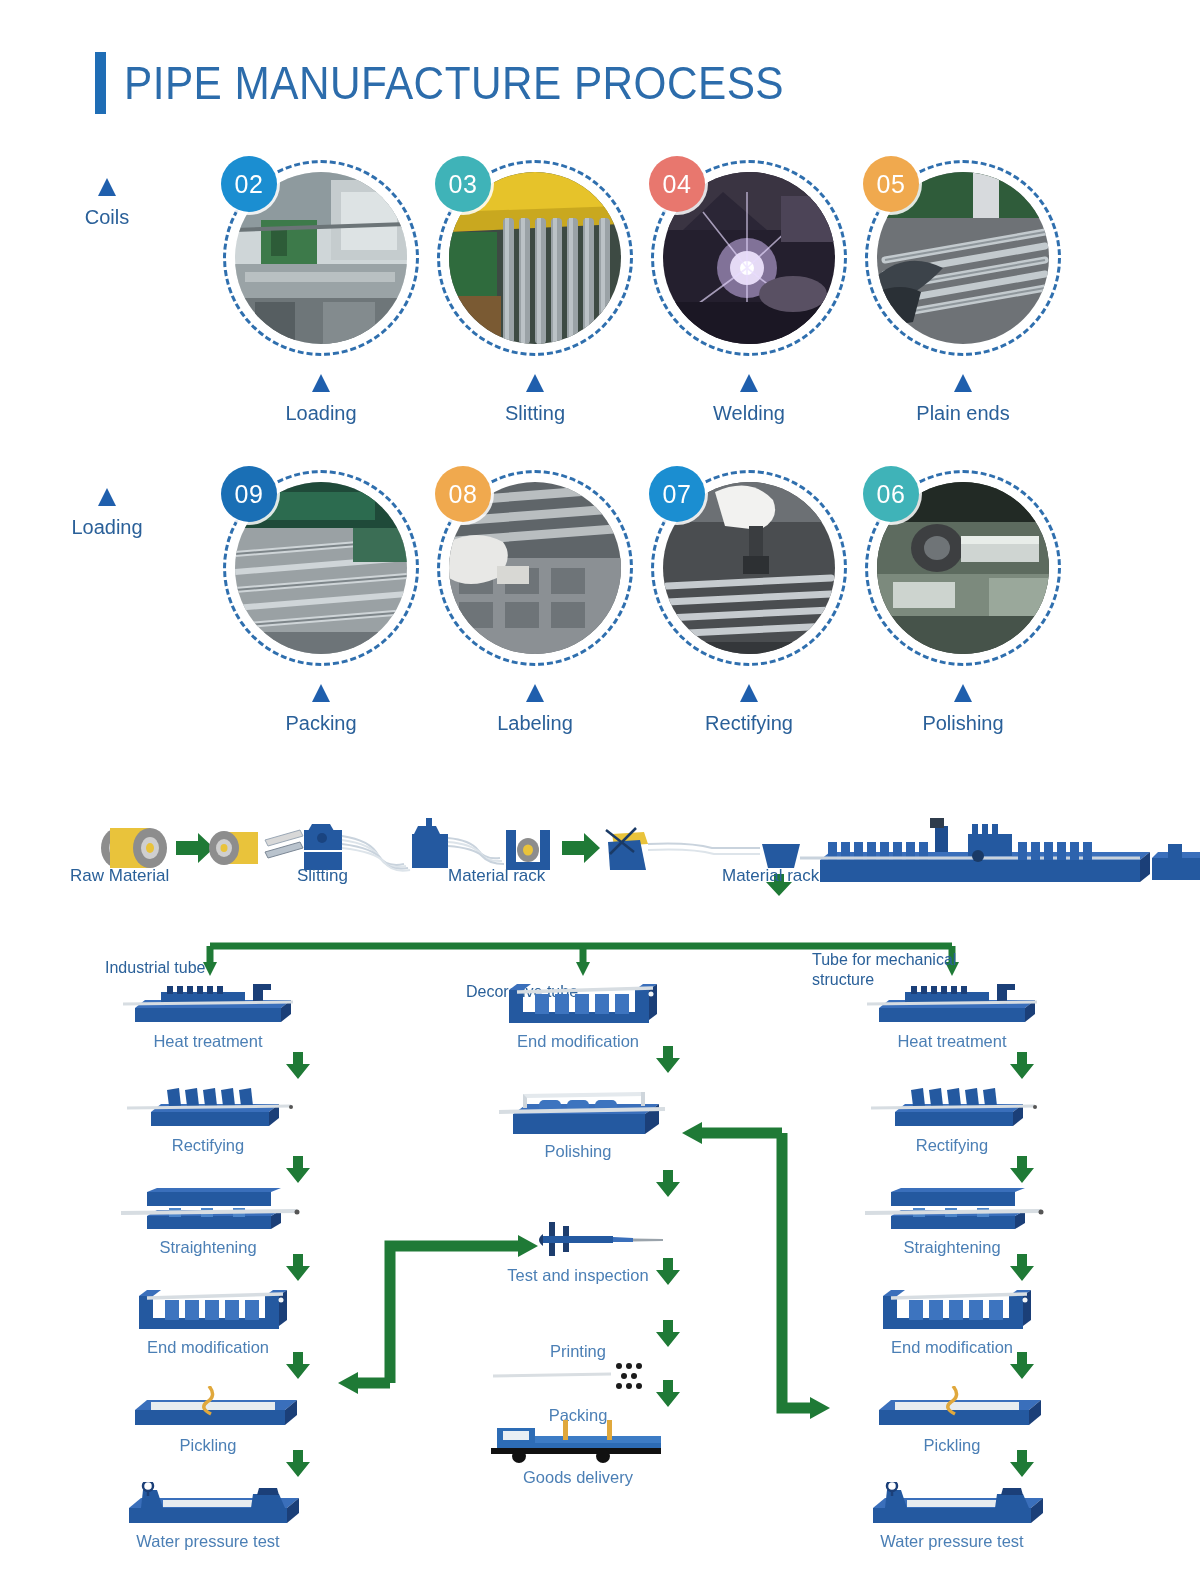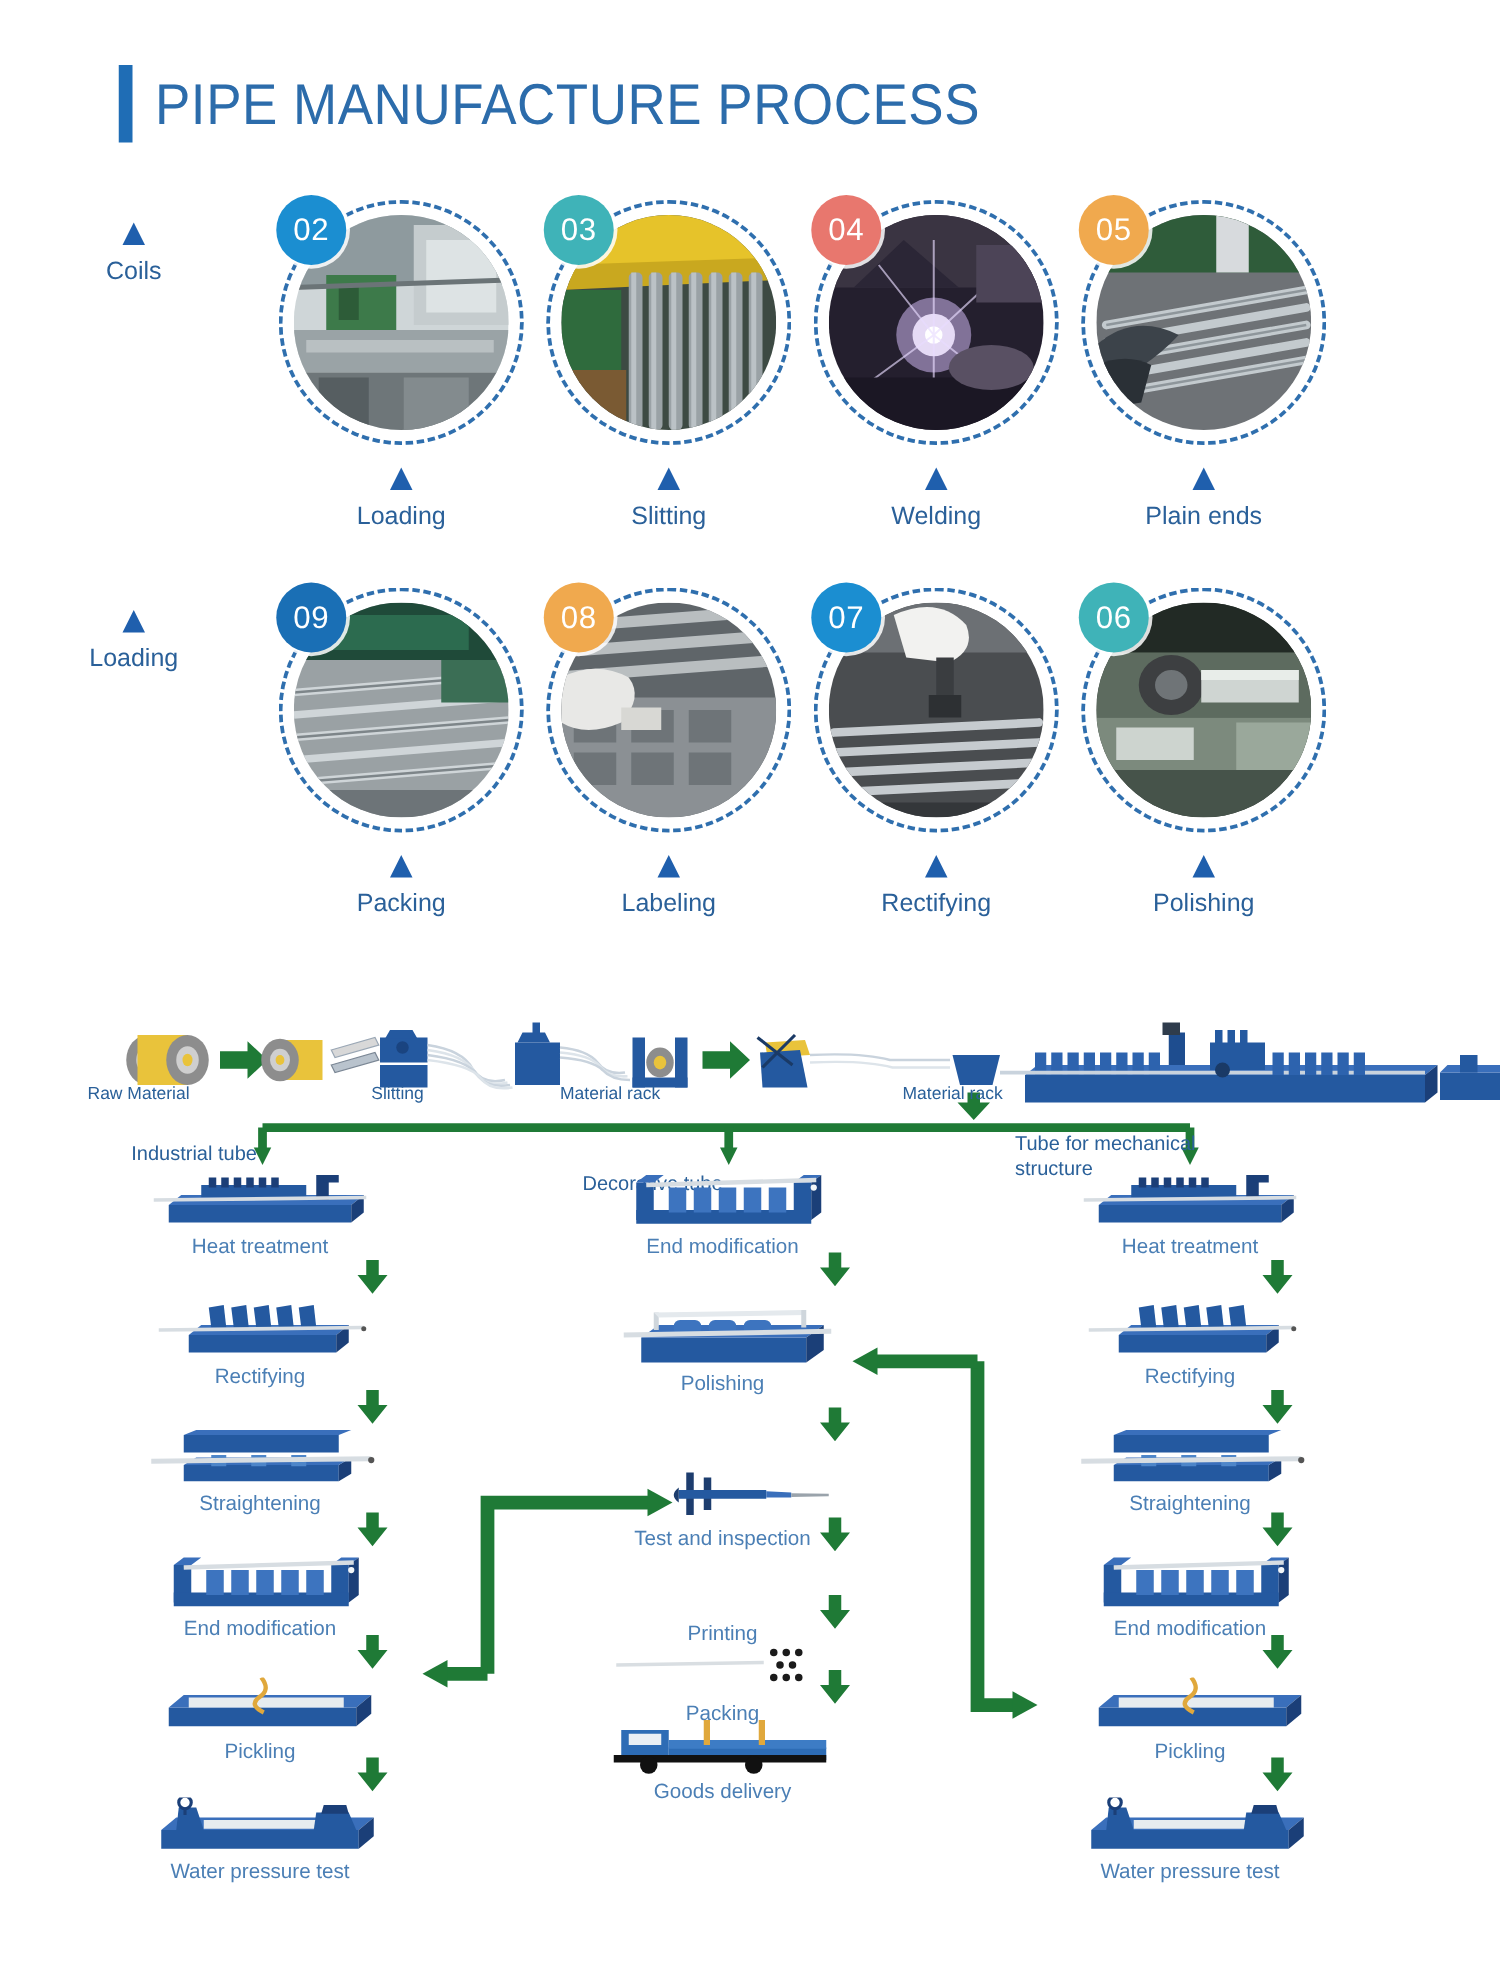--- a/index.html
+++ b/index.html
@@ -45,24 +45,24 @@
   }
   .tri {
     width:0; height:0; border-left:9px solid transparent; border-right:9px solid transparent;
     border-bottom:18px solid #1f5fad; margin-top:18px;
   }
   .step-label { margin-top:10px; font-size:20px; color:#2a6099; white-space:nowrap; }
 
   
   .line-section { position:absolute; left:0; top:800px; width:1200px; height:100px; }
   .line-labels { position:absolute; left:0; top:866px; width:1200px; height:28px; }
-  .line-label { position:absolute; font-size:14px; color:#2a6099; white-space:nowrap; }
+  .line-label { position:absolute; font-size:17px; color:#2a6099; white-space:nowrap; }
 
   
-  .flow { position:absolute; left:0; top:884px; width:1084px; height:640px;text-decoration:underline; }
+  .flow { position:absolute; left:0; top:928px; width:1084px; height:640px;text-decoration:underline; }
   .branch-label { position:absolute; font-size:16px; color:#2a6099; line-height:1.25; }
   .node { position:absolute; display:flex; flex-direction:column; align-items:center; width:200px;text-align:center; }
   .node-art { height:44px; display:flex; align-items:flex-end; justify-content:center; }
   .node-label { margin-top:4px; font-size:16.5px; color:#4b7fb5; white-space:nowrap; }
 
   .green { fill:#1f7a36; }
   .greenstroke { stroke:#1f7a36; fill:none; }
 </style>
 </head>
 <body>

